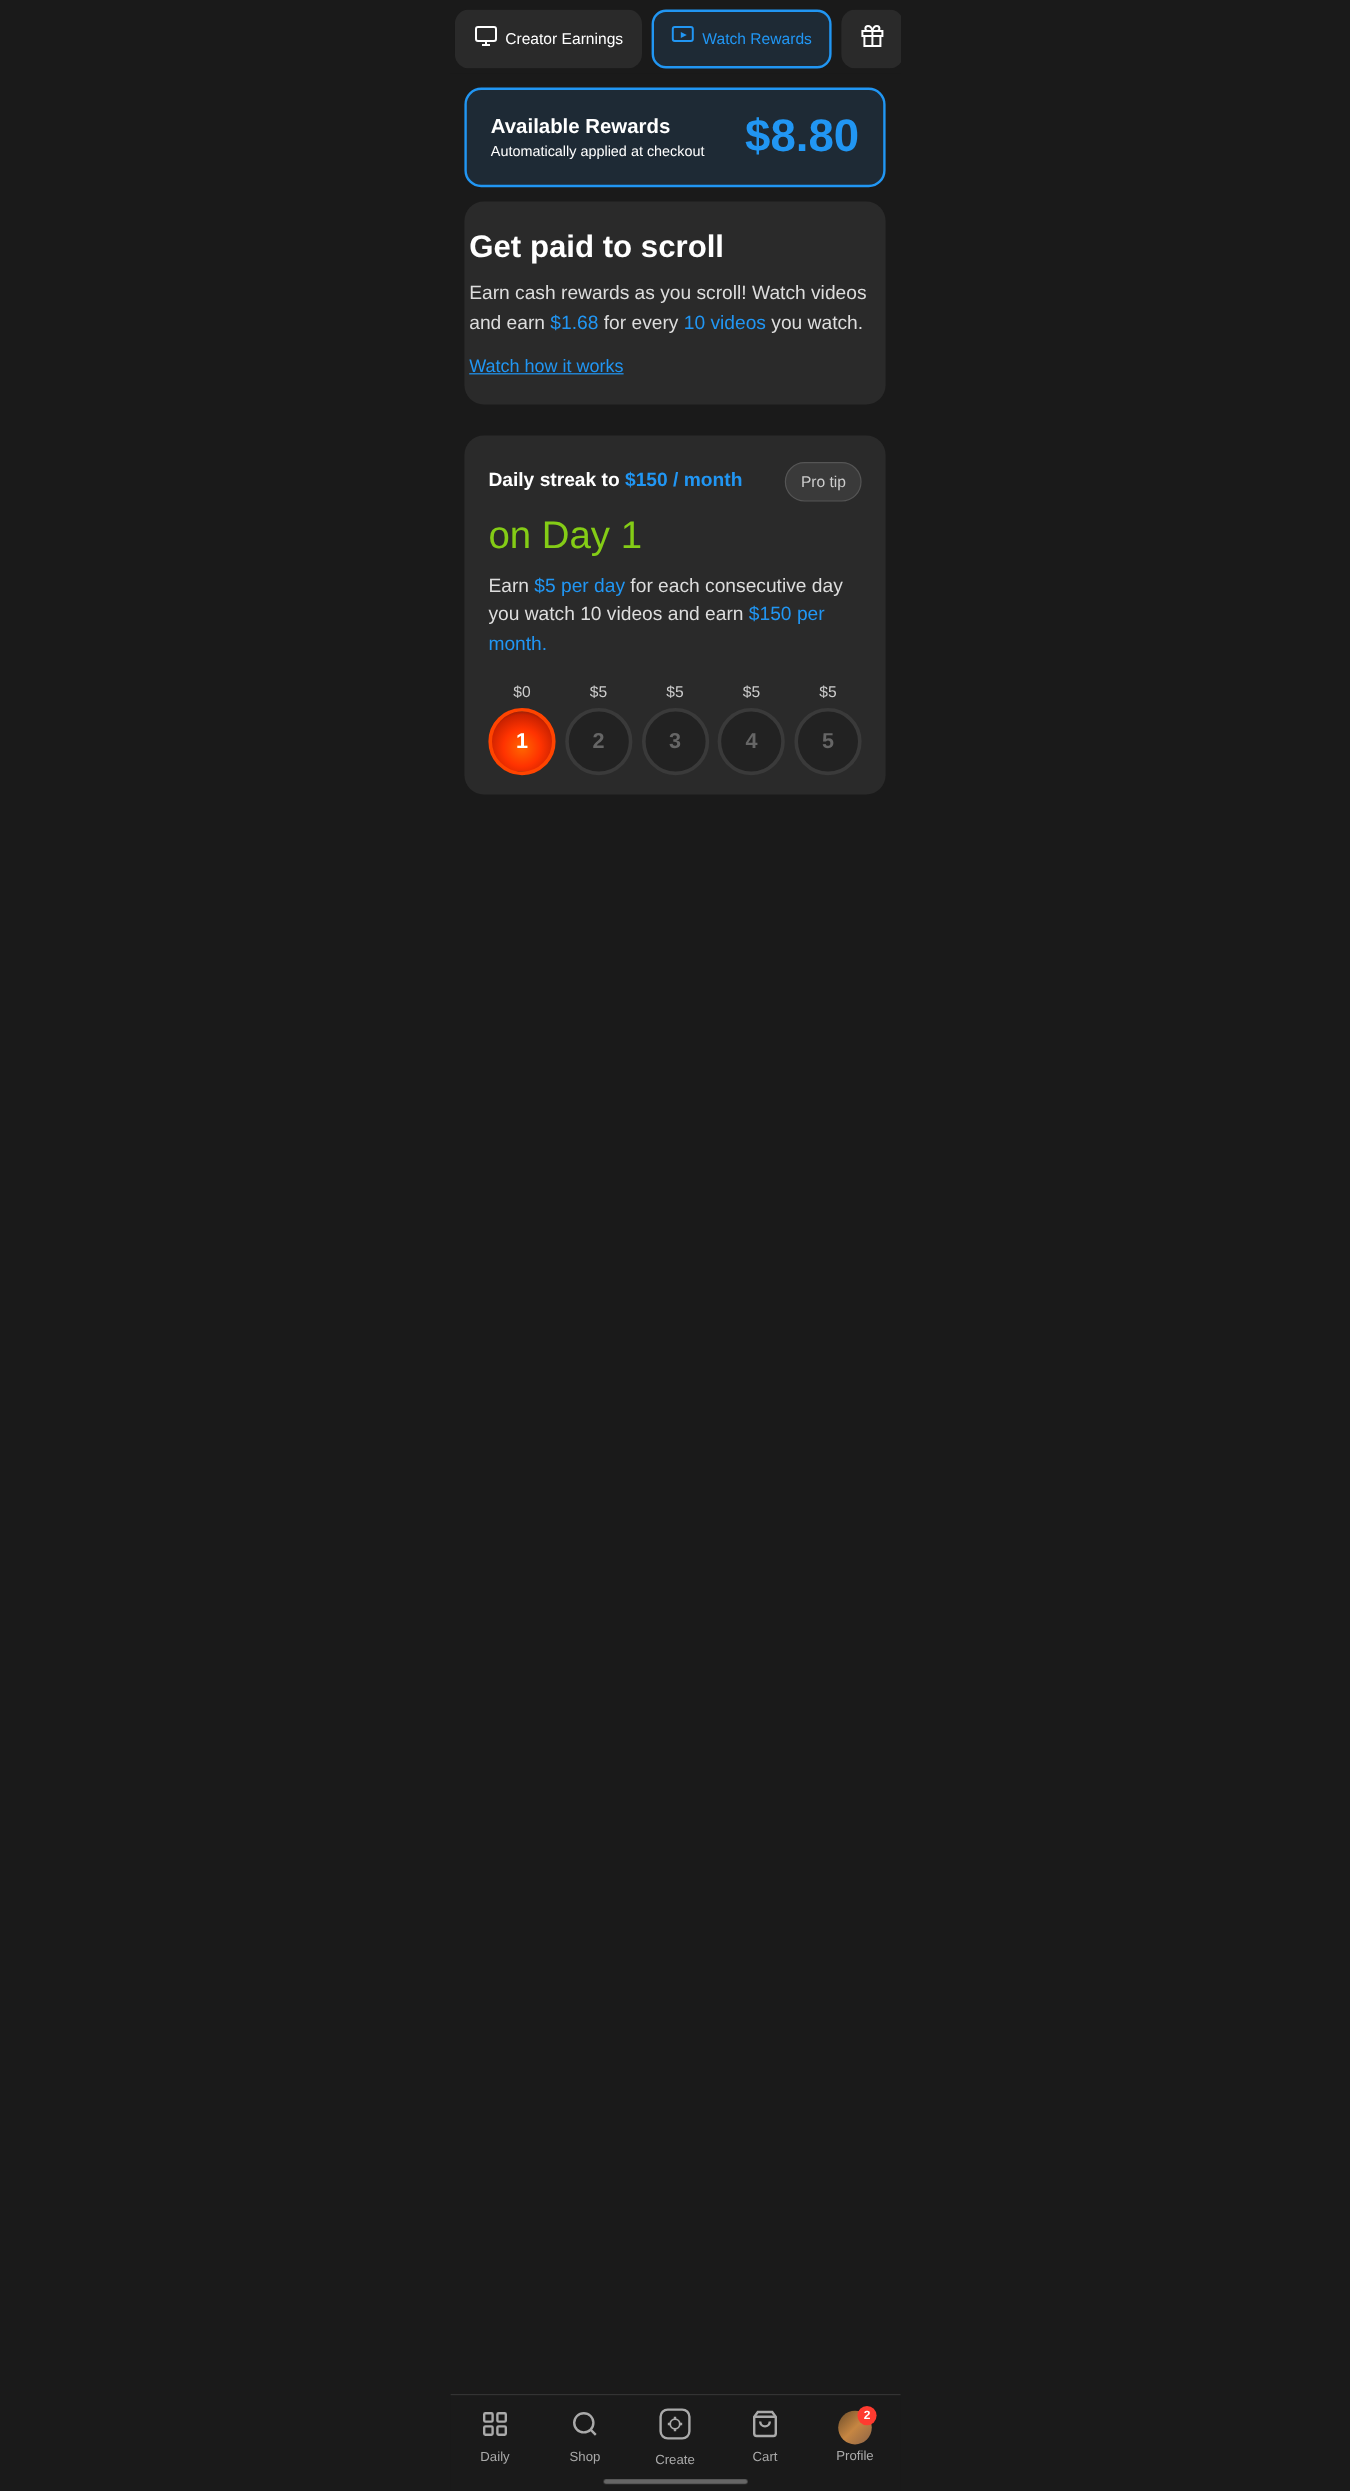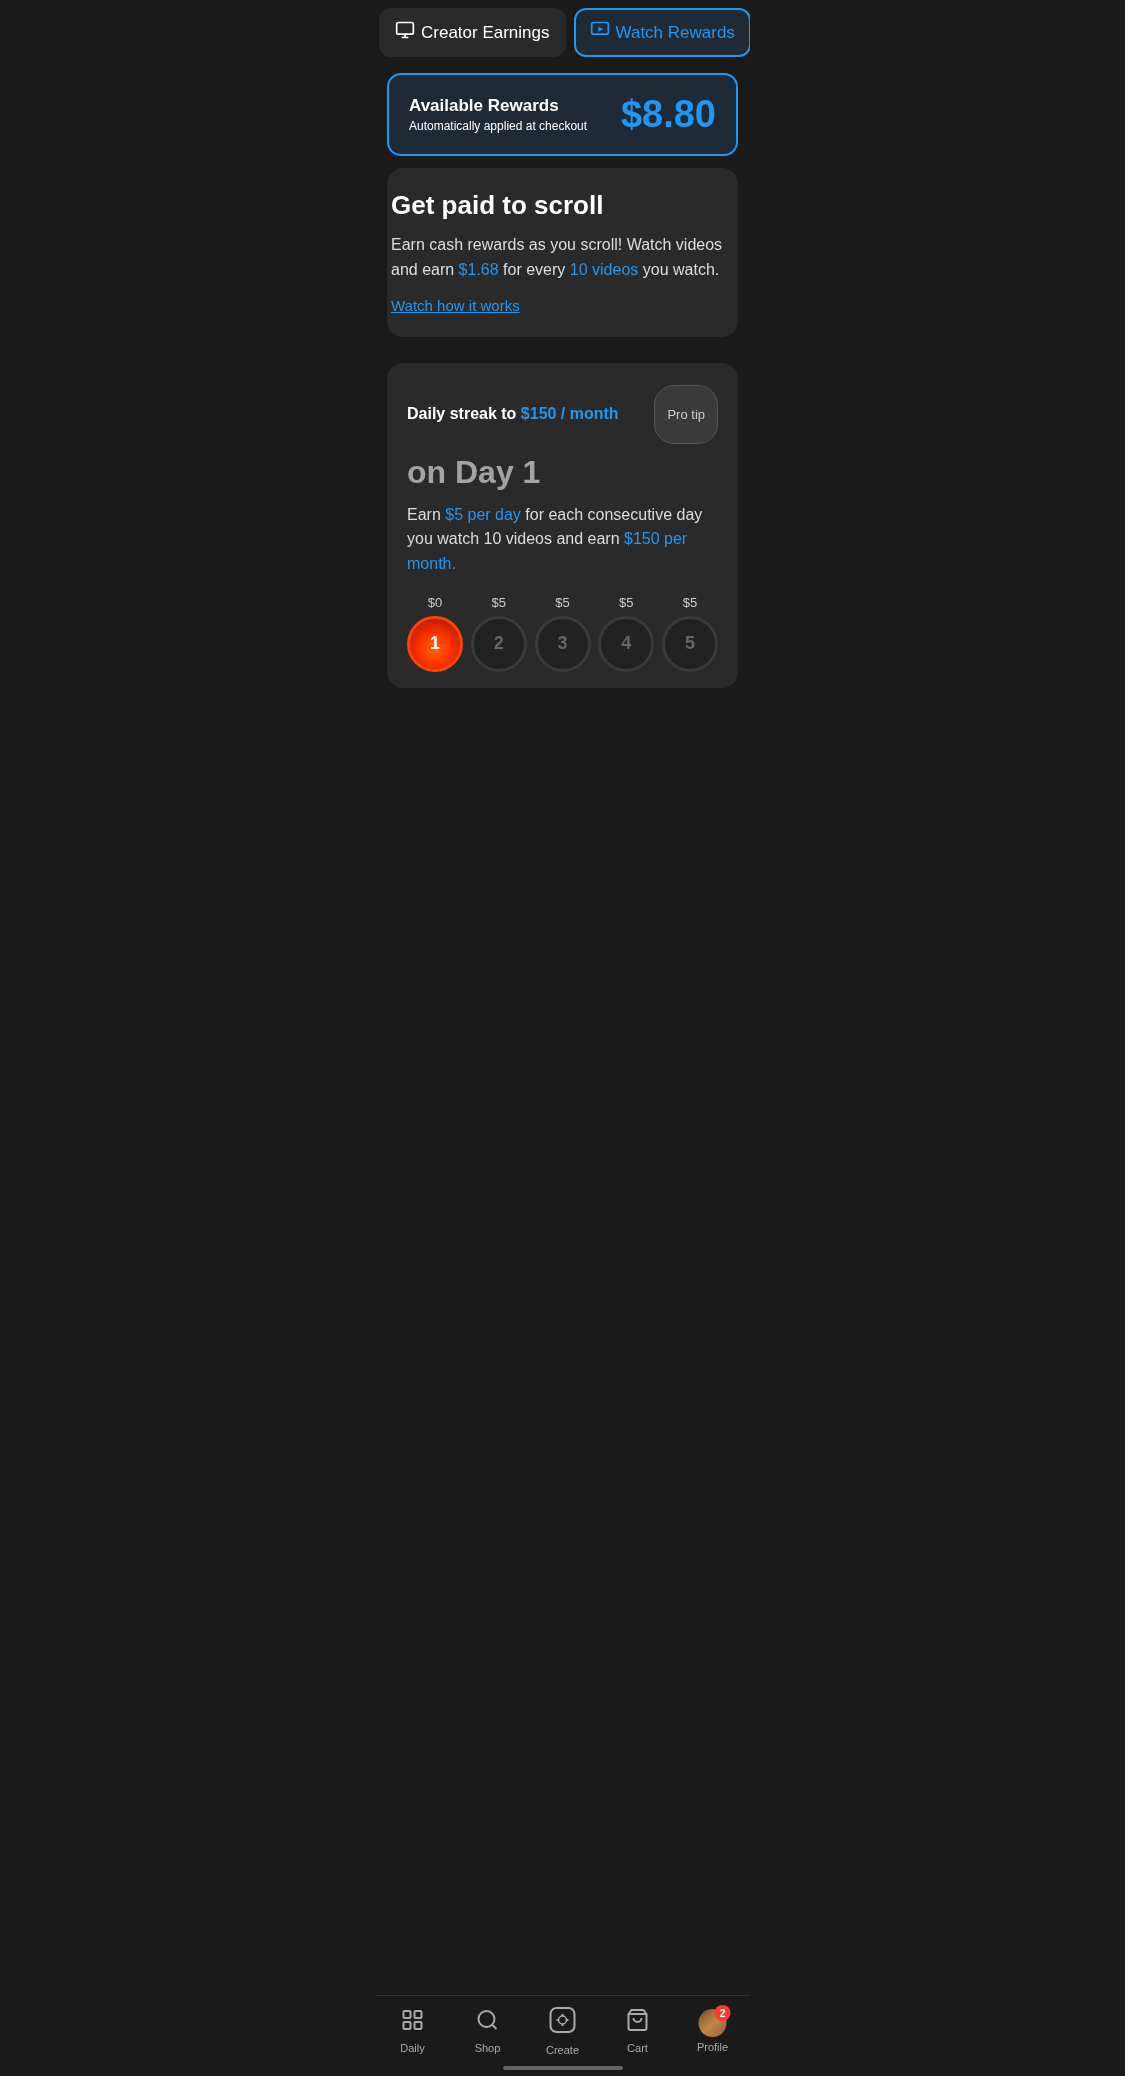--- a/index.html
+++ b/index.html
@@ -30,21 +30,21 @@
 
     .tab-item {
       display: flex;
       align-items: center;
       gap: 6px;
       padding: 10px 14px;
       border-radius: 12px;
       background: #2a2a2a;
       white-space: nowrap;
       cursor: pointer;
-      font-size: 17px;
+      font-size: 13px;
       font-weight: 500;
       color: #ffffff;
       flex-shrink: 0;
     }
     .tab-item.active {
       border: 2px solid #2196f3;
       background: #1e2a35;
       color: #2196f3;
     }
     .tab-item.inactive {
@@ -135,31 +135,31 @@
 
     .streak-title-row {
       font-size: 16px;
       font-weight: 600;
       color: #ffffff;
     }
 
     .pro-tip-badge {
       background: #3a3a3a;
       border-radius: 20px;
-      padding: 21px 12px;
+      padding: 8px 12px;
       font-size: 13px;
       font-weight: 500;
       color: #cccccc;
       border: 1px solid #555;
     }
 
     .streak-day {
       font-size: 32px;
-      font-weight: 700;
-      color: #a3a3a3;
+      font-weight: 400;
+      color: #84cc16;
       margin: 8px 0 12px;
     }
 
     .streak-body {
       font-size: 16px;
       line-height: 1.55;
       color: #dddddd;
       margin-bottom: 18px;
     }
 

